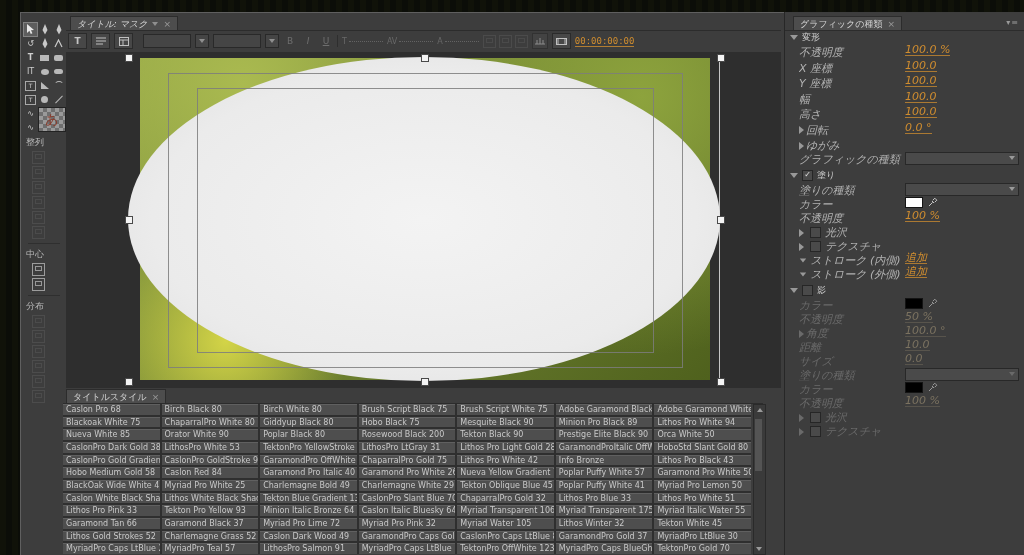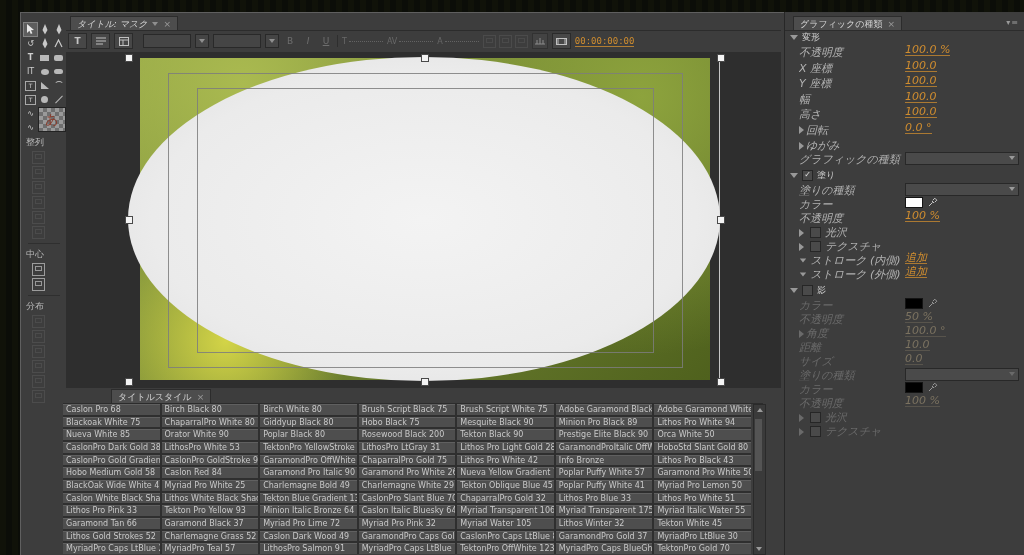--- a/index.html
+++ b/index.html
@@ -279,21 +279,21 @@
   <div class="abs vline"></div>
   <div class="abs hdl" style="left:125px;top:54px;"></div>
   <div class="abs hdl" style="left:421px;top:54px;"></div>
   <div class="abs hdl" style="left:717px;top:54px;"></div>
   <div class="abs hdl" style="left:125px;top:216px;"></div>
   <div class="abs hdl" style="left:717px;top:216px;"></div>
   <div class="abs hdl" style="left:125px;top:378px;"></div>
   <div class="abs hdl" style="left:421px;top:378px;"></div>
   <div class="abs hdl" style="left:717px;top:378px;"></div>
 
-  <div class="abs tab" style="left:66px;top:389px;margin-left:45px;">
+  <div class="abs tab" style="left:66px;top:389px;">
     <span>タイトルスタイル</span>
     <span class="x">×</span>
   </div>
   <div class="abs tabline" style="left:63px;top:403px;width:700px;"></div>
   <div class="abs sgrid" id="styleGrid">
       <div class="scell">Caslon Pro 68</div>
       <div class="scell">Birch Black 80</div>
       <div class="scell">Birch White 80</div>
       <div class="scell">Brush Script Black 75</div>
       <div class="scell">Brush Script White 75</div>
@@ -322,21 +322,21 @@
       <div class="scell">HoboStd Slant Gold 80</div>
       <div class="scell">CaslonPro Gold Gradient ...</div>
       <div class="scell">CaslonPro GoldStroke 95</div>
       <div class="scell">GaramondPro OffWhite 28</div>
       <div class="scell">ChaparralPro Gold 75</div>
       <div class="scell">Lithos Pro White 42</div>
       <div class="scell">Info Bronze</div>
       <div class="scell">Lithos Pro Black 43</div>
       <div class="scell">Hobo Medium Gold 58</div>
       <div class="scell">Caslon Red 84</div>
-      <div class="scell">Garamond Pro Italic 90</div>
+      <div class="scell">Garamond Pro Italic 40</div>
       <div class="scell">Garamond Pro White 26</div>
       <div class="scell">Nueva Yellow Gradient 73</div>
       <div class="scell">Poplar Puffy White 57</div>
       <div class="scell">Garamond Pro White 50</div>
       <div class="scell">BlackOak Wide White 43</div>
       <div class="scell">Myriad Pro White 25</div>
       <div class="scell">Charlemagne Bold 49</div>
       <div class="scell">Charlemagne White 29</div>
       <div class="scell">Tekton Oblique Blue 45</div>
       <div class="scell">Poplar Puffy White 41</div>

